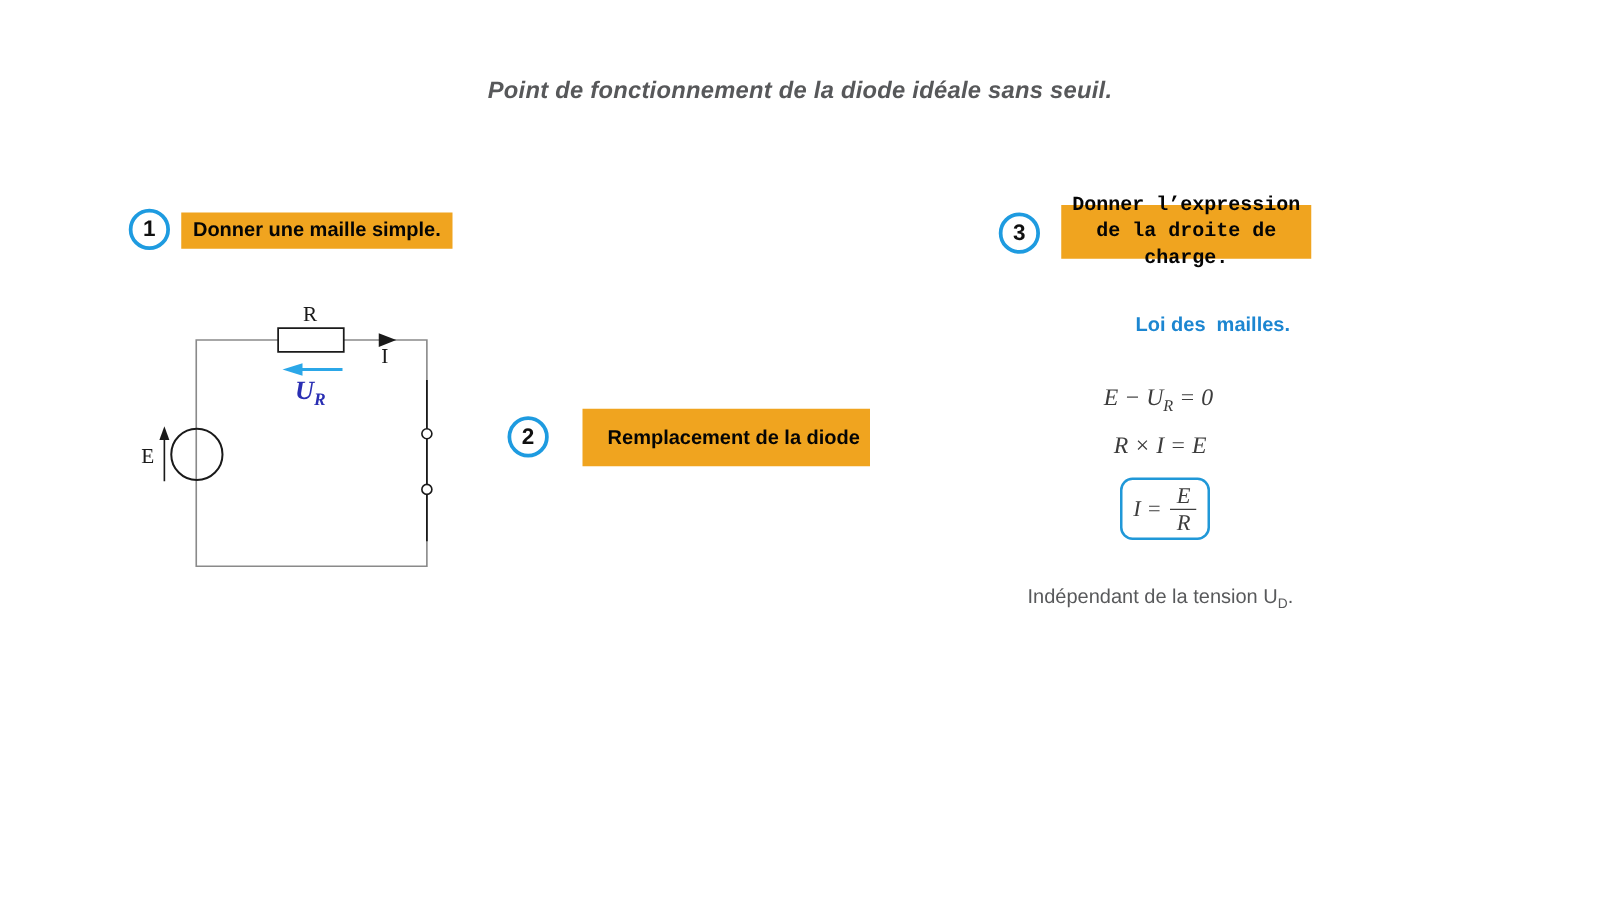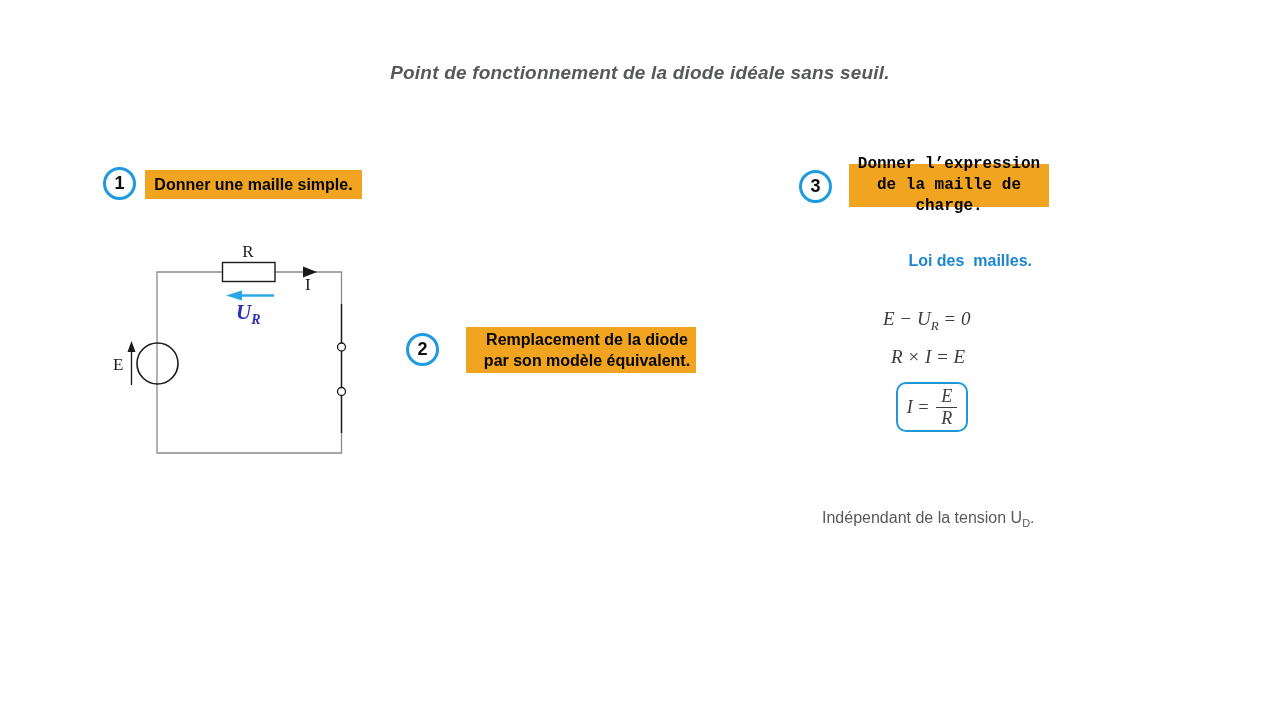--- a/index.html
+++ b/index.html
@@ -34,21 +34,21 @@
   .eq1{position:absolute;left:883px;top:308px;}
   .eq2{position:absolute;left:891px;top:346px;}
   .math sub{font-size:13px;font-style:italic;}
   .eq-box{position:absolute;left:896px;top:382px;width:72px;height:50px;box-sizing:border-box;
           border:2.5px solid #2098d8;border-radius:10px;background:#fff;
           display:flex;align-items:center;justify-content:center;gap:7px;font-size:18px;}
   .frac{display:inline-block;text-align:center;vertical-align:middle;line-height:1.05;}
   .frac .num{display:block;padding:0 5px 1px 5px;}
   .frac .den{display:block;border-top:1.4px solid #3c3c3c;padding:1px 5px 0 5px;}
 
-  .note{position:absolute;left:822px;top:469px;font-size:16px;color:#58595b;margin-top:40px;}
+  .note{position:absolute;left:822px;top:469px;font-size:16px;color:#58595b;}
   .note sub{font-size:11px;}
 </style>
 </head>
 <body>
 
 <div class="slide">
 
   <div class="title">Point de fonctionnement de la diode idéale sans seuil.</div>
 
   <div class="step-circle c1">
@@ -56,29 +56,28 @@
   </div>
   <div class="step-box box1">
     <span class="ln">Donner une maille simple.</span>
   </div>
 
   <div class="step-circle c2">
     <span>2</span>
   </div>
   <div class="step-box box2">
     <span class="ln">Remplacement de la diode</span>
-    <span class="ln">par son modèle équivalent.</span>
   </div>
 
   <div class="step-circle c3">
     <span>3</span>
   </div>
   <div class="step-box box3">
     <span class="ln">Donner l’expression</span>
-    <span class="ln">de la maille de charge.</span>
+    <span class="ln">de la droite de charge.</span>
   </div>
 
   <svg class="circuit" width="255" height="225" viewBox="0 0 255 225">
 
     <path d="M52,34 H236.5 V215 H52 Z" fill="none" stroke="#8a8a8a" stroke-width="1.3"></path>
 
     <line x1="236.5" y1="66" x2="236.5" y2="195" stroke="#1a1a1a" stroke-width="1.4"></line>
     <circle cx="236.5" cy="109" r="4" fill="#ffffff" stroke="#1a1a1a" stroke-width="1.3"></circle>
     <circle cx="236.5" cy="153.5" r="4" fill="#ffffff" stroke="#1a1a1a" stroke-width="1.3"></circle>
 

